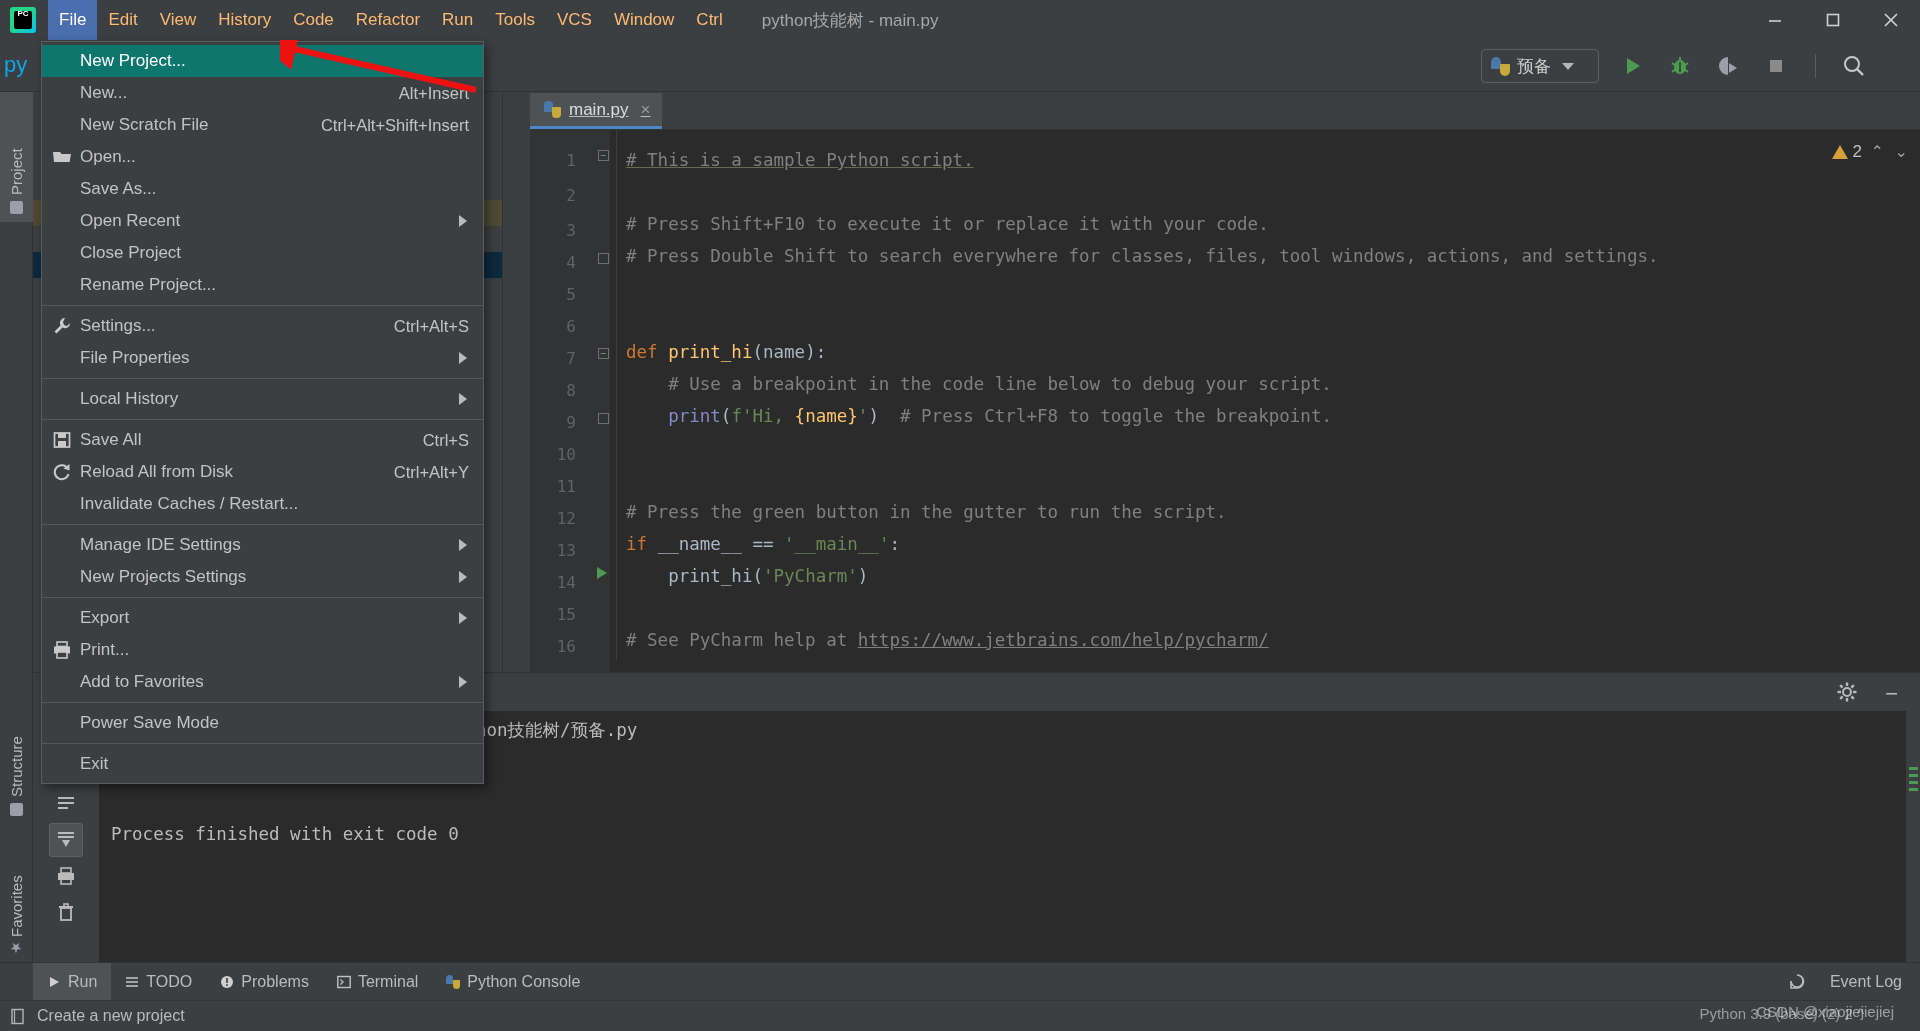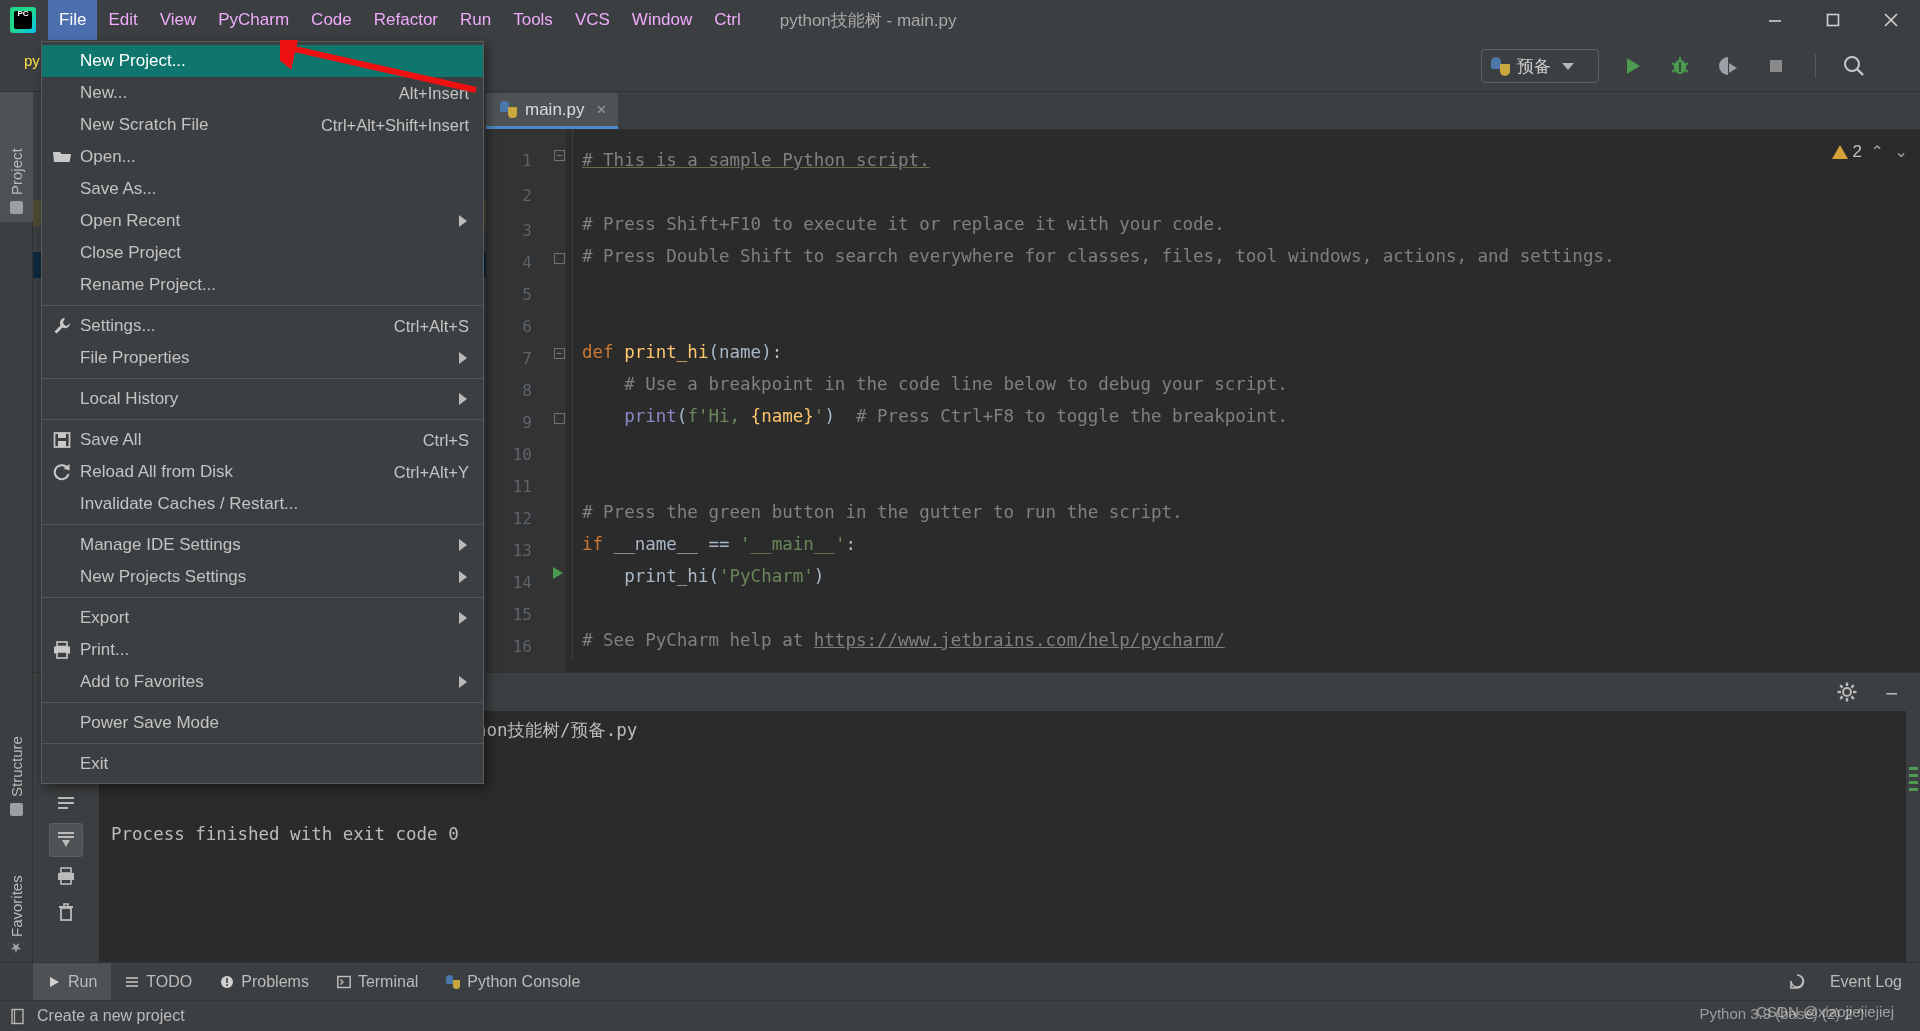--- a/index.html
+++ b/index.html
@@ -26,21 +26,21 @@
     content: ""; position: absolute; left: 4px; top: 4px;
     width: 18px; height: 18px; background: #000; border-radius: 2px;
   }
   .pc-logo .pc-txt {
     position: absolute; left: 0; top: 2px; width: 26px; text-align: center;
     color: #fff; font-size: 8px; font-weight: bold; z-index: 3;
     font-family: "Liberation Sans", sans-serif;
   }
   .menu-item {
     height: 40px; padding: 0 11px; display: flex; align-items: center;
-    font-size: 17px; color: #f0abfc; cursor: default; white-space: nowrap;
+    font-size: 17px; color: #fdba74; cursor: default; white-space: nowrap;
   }
   .menu-item.active { background: #4b6eaf; color: #ffffff; }
   .win-title {
     margin-left: 28px; font-size: 17px; color: #a7a7a7; white-space: nowrap;
   }
   .win-ctl {
     position: absolute; top: 0; height: 40px; display: flex; align-items: center;
     right: 0;
   }
   .win-btn {
@@ -48,21 +48,21 @@
     color: #cfcfcf; font-size: 18px;
   }
   .win-btn svg { display:block; }
 
   
   .toolbar {
     position: absolute; left: 0; top: 40px; width: 1920px; height: 52px;
     background: #3c3f41; border-bottom: 1px solid #323232;
   }
   .proj-lbl {
-    position: absolute; left: 24px; top: 12px; font-size: 15px; color: #fde047;
+    position: absolute; left: 4px; top: 12px; font-size: 22px; color: #0ea5e9;
   }
   .run-config {
     position: absolute; right: 321px; top: 9px; height: 34px; min-width: 118px;
     border: 1px solid #5e6060; border-radius: 4px; background: #3c3f41;
     display: flex; align-items: center; gap: 7px; padding: 0 9px;
   }
   .py-ico { width: 19px; height: 19px; position: relative; }
   .py-ico .b1 { position:absolute; left:0; top:0; width:10px; height:12px; background:#4b78a8; border-radius: 5px 5px 1px 1px;}
   .py-ico .b2 { position:absolute; right:0; bottom:0; width:10px; height:12px; background:#c9a93d; border-radius: 1px 1px 5px 5px;}
   .run-config .lbl { font-size: 17px; color: #cfcfcf; }
@@ -95,22 +95,23 @@
     position: absolute; left: 33px; top: 92px; width: 470px; height: 580px;
     background: #3c3f41; border-right: 1px solid #323232;
   }
   .projpane .hdr { height: 34px; color: #bbb; font-size: 16px; padding: 7px 10px; }
   .tree-row { height: 26px; font-size: 15px; color: #bbb; padding-left: 22px; line-height: 26px; }
   .tree-row.selA { background: #4e4a36; }
   .tree-row.selB { background: #0d293e; }
 
   
   .editor-wrap {
-    position: absolute; left: 486px; top: 92px; right: 0; height: 580px;
+    position: absolute; left: 530px; top: 92px; right: 0; height: 580px;
     background: #000000;
+    text-decoration: underline;
   }
   .tabbar {
     height: 38px; background: #3c3f41; display: flex; align-items: flex-end;
     border-bottom: 1px solid #323232;
   }
   .etab {
     height: 36px; display: flex; align-items: center; gap: 8px;
     padding: 0 12px 0 14px; background: #4e5254; color: #dcdcdc; font-size: 17px;
     border-bottom: 3px solid #4a88c7;
   }
@@ -252,21 +253,21 @@
     <div class="menu-item active">
         <span>File</span>
       </div>
     <div class="menu-item">
         <span>Edit</span>
       </div>
     <div class="menu-item">
         <span>View</span>
       </div>
     <div class="menu-item">
-        <span>PyCharm</span>
+        <span>History</span>
       </div>
     <div class="menu-item">
         <span>Code</span>
       </div>
     <div class="menu-item">
         <span>Refactor</span>
       </div>
     <div class="menu-item">
         <span>Run</span>
       </div>

